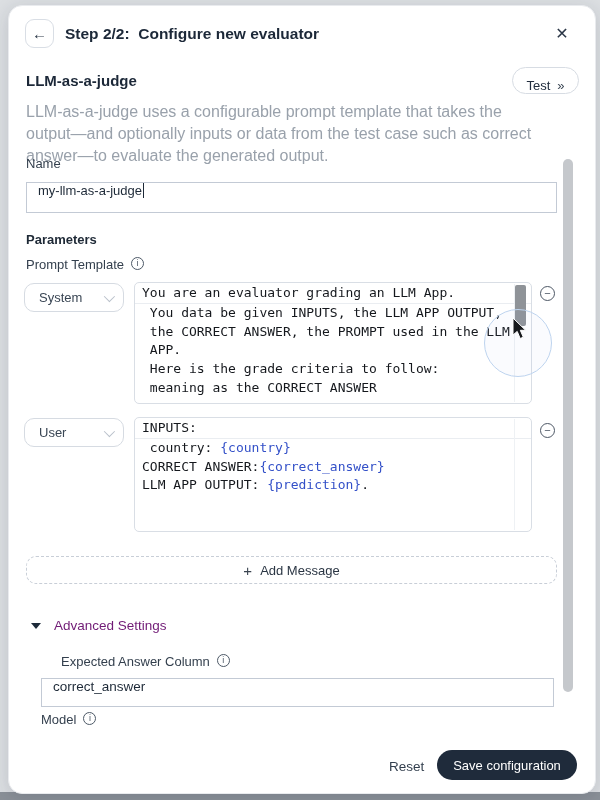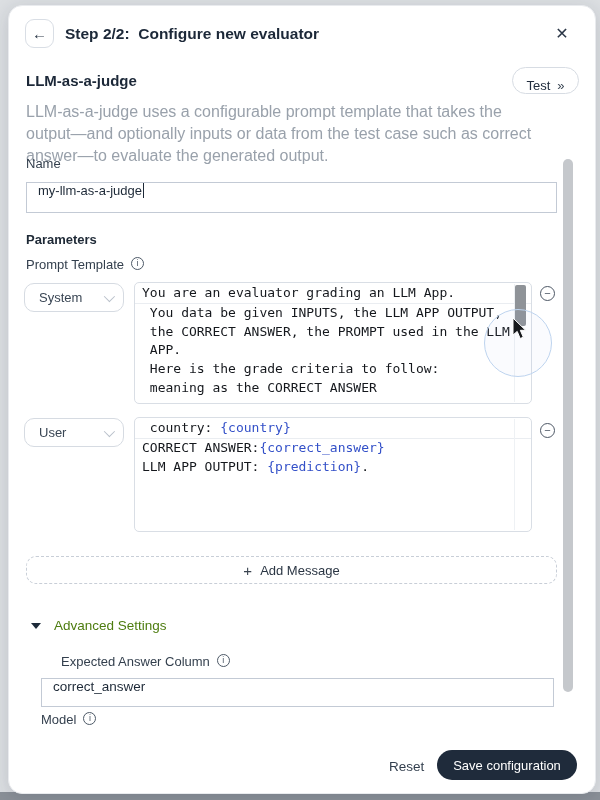--- a/index.html
+++ b/index.html
@@ -59,21 +59,21 @@
   .click-circle{left:475px;top:303px;width:68px;height:68px;border:1.5px solid #bed4ef;border-radius:50%;background:rgba(150,180,230,0.05);}
   .mouse-cursor{left:503px;top:311px;width:18px;height:24px;}
 
   
   .add-msg{left:17px;top:550px;width:531px;height:28px;border:1.2px dashed #c8ced7;border-radius:10px;display:flex;align-items:center;justify-content:center;gap:8px;font-size:13px;color:#2b3644;background:#fff;cursor:pointer;}
   .plus-glyph{font-size:15px;color:#39434f;}
 
   
   .adv-row{left:22px;top:612px;display:flex;align-items:center;gap:13px;cursor:pointer;}
   .tri-down{width:0;height:0;border-left:5px solid transparent;border-right:5px solid transparent;border-top:6px solid #1d2a3a;}
-  .adv-label{font-size:13.5px;font-weight:500;color:#4d7c0f;}
+  .adv-label{font-size:13.5px;font-weight:500;color:#701a75;}
   .eac-row{left:32px;top:648px;margin-left:20px;}
   .eac-input{left:32px;top:672px;width:513px;height:29px;border-width:1px;font-size:13.5px;}
   .model-row{left:32px;top:706px;}
 
   
   .reset-btn{left:366px;top:747px;padding:6px 14px;font-size:13.5px;color:#333f4e;cursor:pointer;}
   .save-btn{left:428px;top:744px;width:140px;height:30px;background:#1f2b3b;color:#ffffff;border-radius:15px;display:flex;align-items:center;justify-content:center;font-size:13px;cursor:pointer;}
 
   
   .modal-scrollbar{left:554px;top:153px;width:10px;height:533px;background:#c5c8cc;border-radius:5px;cursor:pointer;}
@@ -139,20 +139,21 @@
         <path d="M1,1 L1,18 L5.2,14.4 L8.2,21.5 L11.3,20.2 L8.3,13.3 L13.6,13.3 Z" fill="#16181c" stroke="#ffffff" stroke-width="1"></path>
       </svg>
     </div>
 
     <div class="abs role-pill pill-user">
       <span>User</span>
       <span class="chevron-down"></span>
     </div>
     <div class="abs editor editor-user">
       <div class="editor-body">
+          <div class="code-line"><span>INPUTS:</span></div>
           <div class="code-line"><span> country: </span><span class="tpl-var">{country}</span></div>
           <div class="code-line"><span>CORRECT ANSWER:</span><span class="tpl-var">{correct_answer}</span></div>
           <div class="code-line"><span>LLM APP OUTPUT: </span><span class="tpl-var">{prediction}</span><span>.</span></div>
         </div>
       <div class="editor-track"></div>
     </div>
     <div class="abs remove-btn remove-user">
       <span>−</span>
     </div>
 

